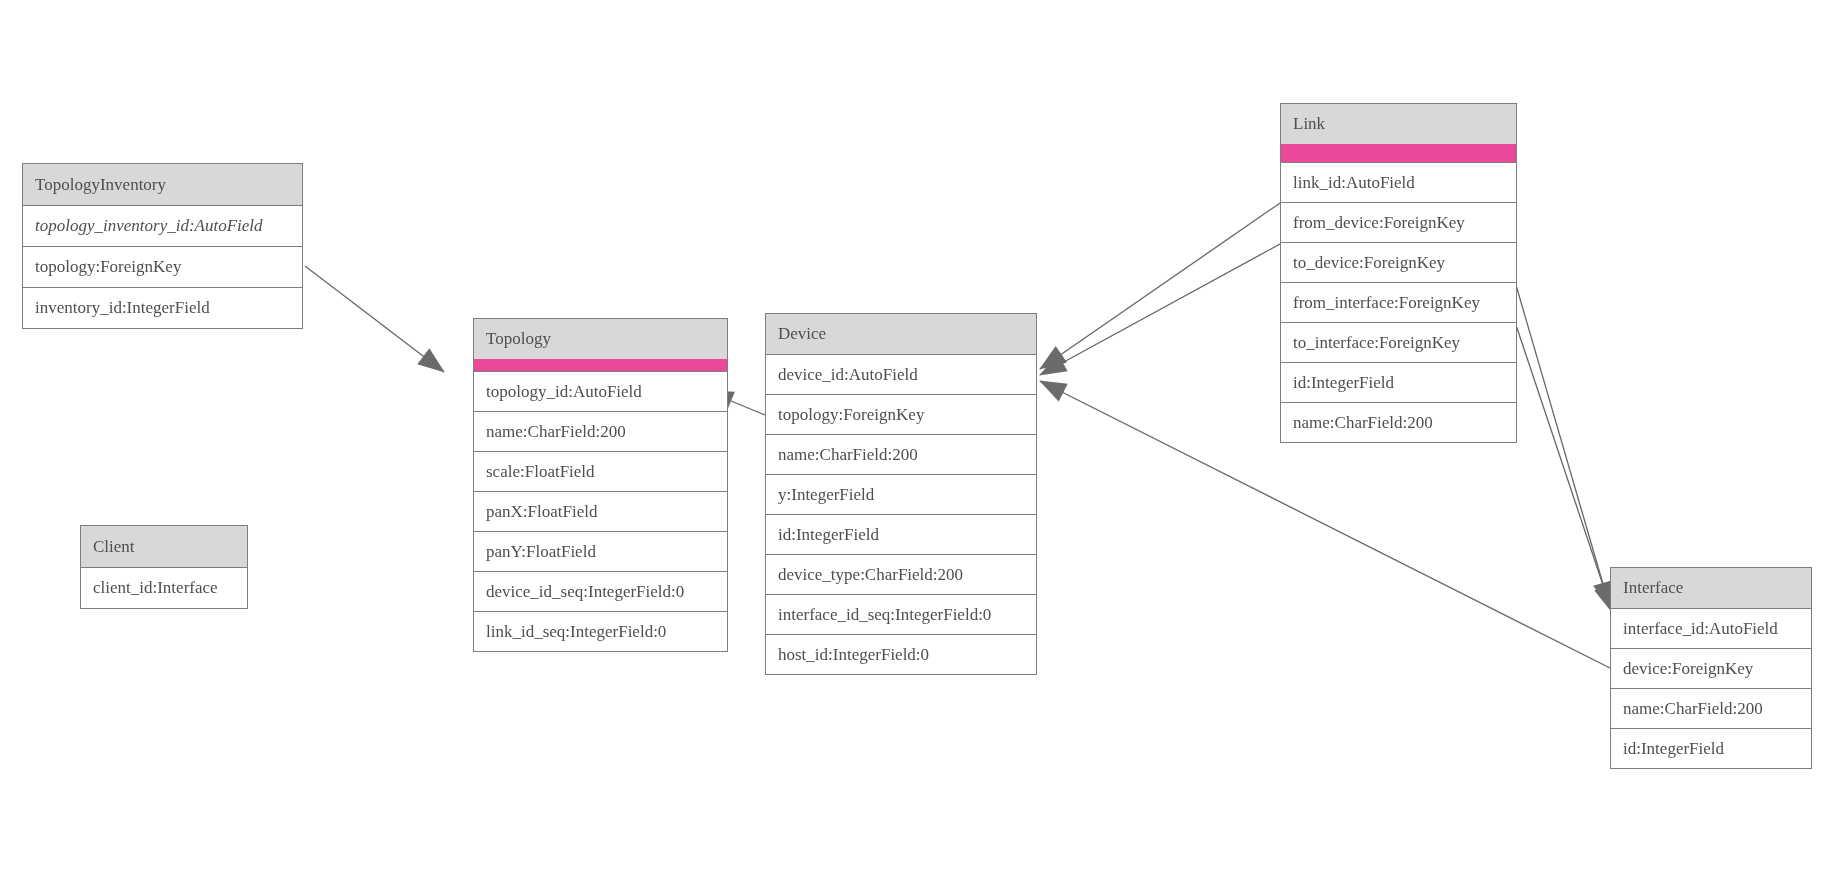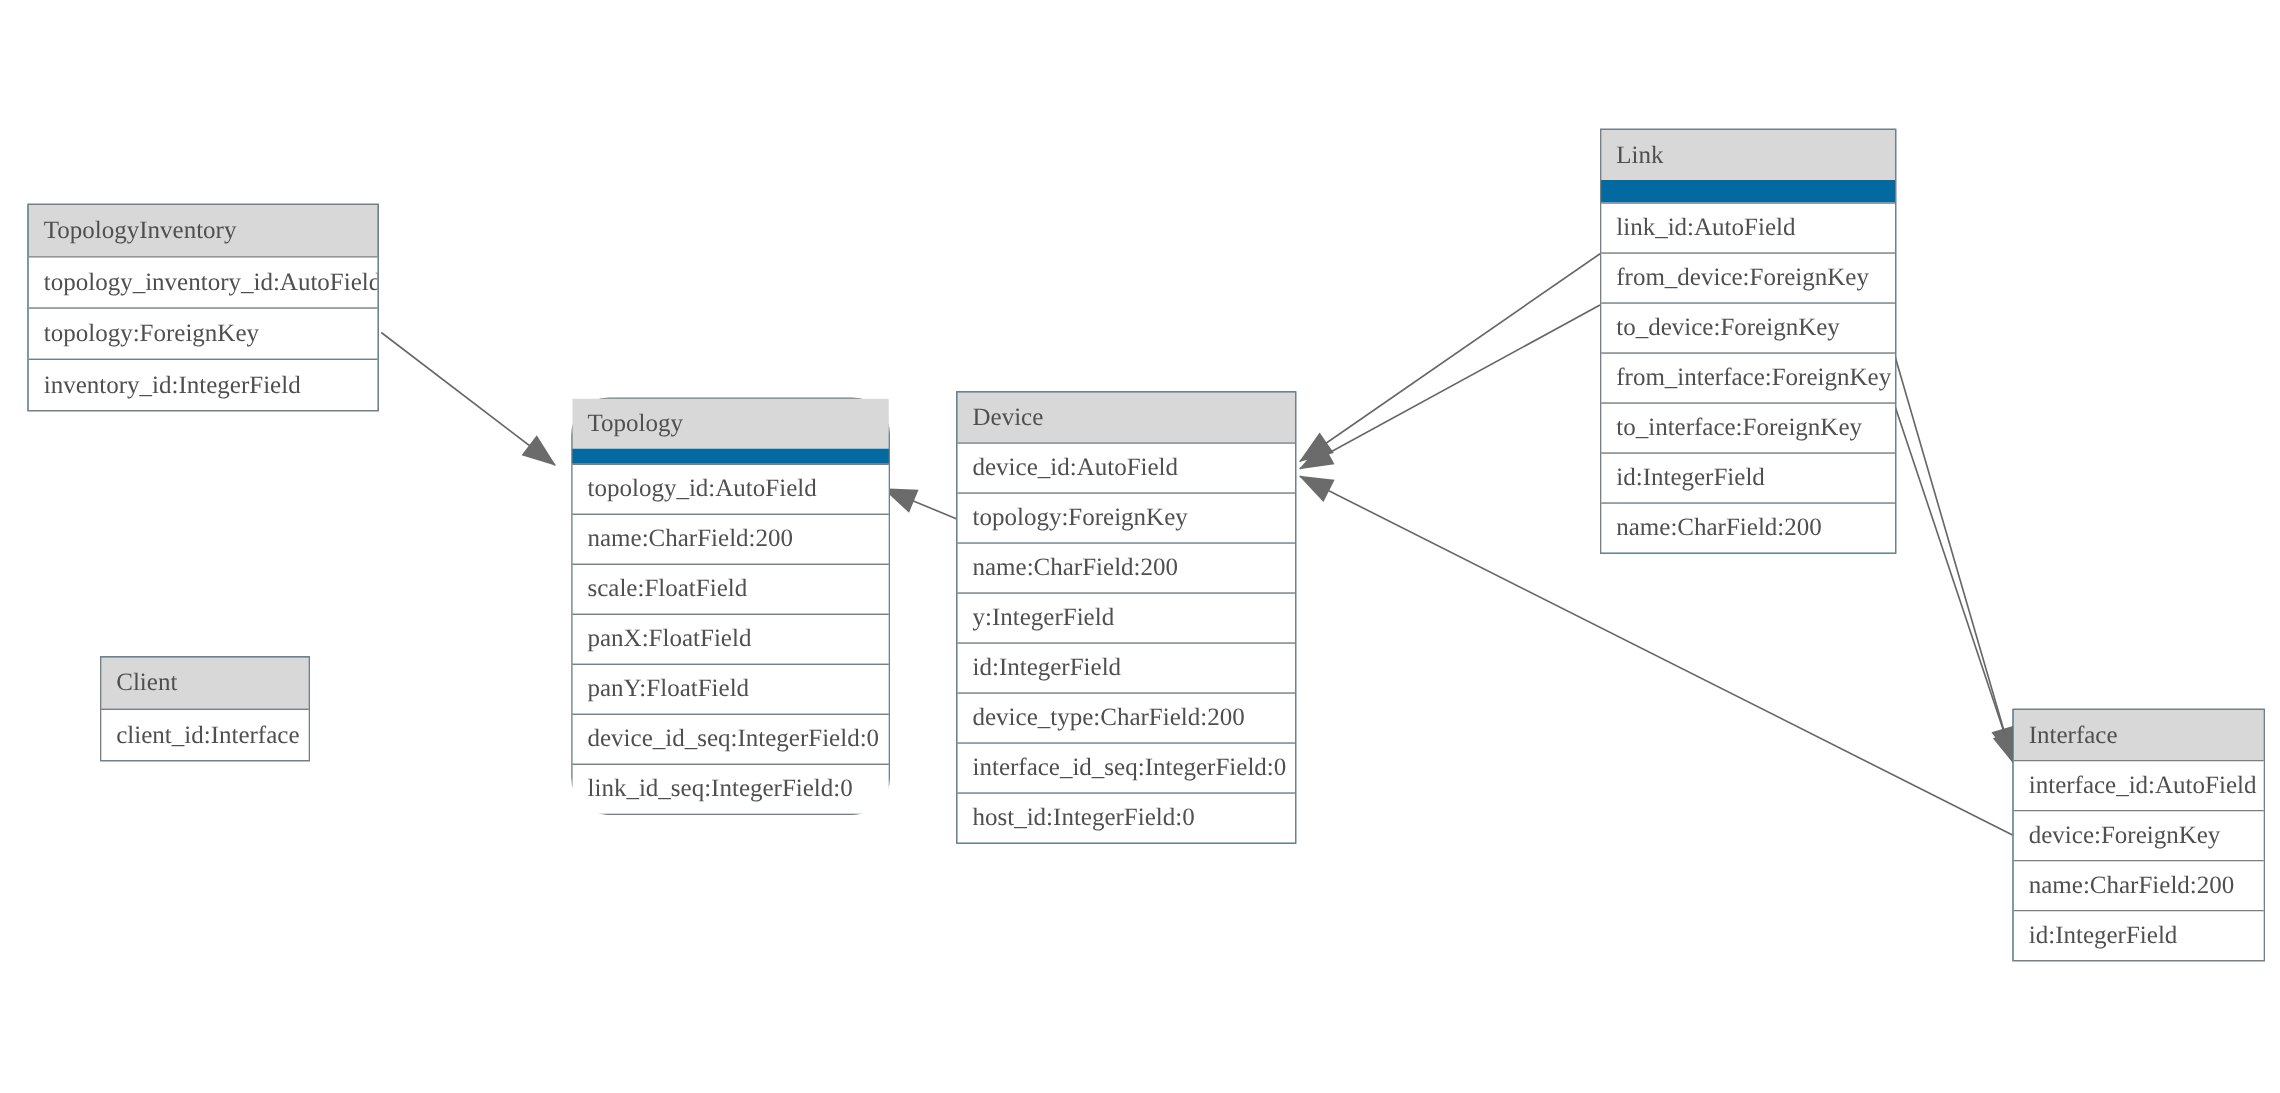--- a/index.html
+++ b/index.html
@@ -34,23 +34,23 @@
   }
   .rel-arrow { fill: var(--arrow-fill); }
   .entities-layer {
     position: absolute;
     left: 0; top: 0;
     width: 100%; height: 100%;
     z-index: 2;
   }
   .entity {
     position: absolute;
-    background: #0369a1;
+    background: #ec4899;
     border: 1.5px solid var(--border);
-    font-size: 20px;
+    font-size: 17px;
   }
   .entity-header {
     background: var(--header-fill);
     display: flex;
     align-items: center;
     padding-left: 12px;
     white-space: nowrap;
     overflow: hidden;
   }
   .entity-field {
@@ -79,25 +79,25 @@
       <line class="rel-line" x1="1280" y1="203" x2="1040" y2="369" marker-end="url(#arrowhead)"></line>
       <line class="rel-line" x1="1280" y1="244" x2="1040" y2="375" marker-end="url(#arrowhead)"></line>
       <line class="rel-line" x1="1610" y1="668" x2="1040" y2="381" marker-end="url(#arrowhead)"></line>
       <line class="rel-line" x1="1516" y1="285" x2="1610" y2="608" marker-end="url(#arrowhead)"></line>
       <line class="rel-line" x1="1516" y1="325" x2="1612" y2="612" marker-end="url(#arrowhead)"></line>
     </svg>
   <div class="entities-layer">
 
   <div class="entity" style="left: 22px; top: 163px; width: 281px;">
         <div class="entity-header" style="height: 41px;">TopologyInventory</div>
-        <div class="entity-field" style="height: 41px;">topology_inventory_id:AutoField</div>
+        <div class="entity-field" style="height: 41px; font-style: italic;">topology_inventory_id:AutoField</div>
         <div class="entity-field" style="height: 41px;">topology:ForeignKey</div>
         <div class="entity-field" style="height: 41px;">inventory_id:IntegerField</div>
       </div>
-      <div class="entity" style="left: 457px; top: 318px; width: 255px; border-radius: 30px;">
+      <div class="entity" style="left: 473px; top: 318px; width: 255px;">
         <div class="entity-header" style="height: 40px;">Topology</div>
         <div class="entity-field" style="height: 40px; margin-top: 12px;">topology_id:AutoField</div>
         <div class="entity-field" style="height: 40px;">name:CharField:200</div>
         <div class="entity-field" style="height: 40px;">scale:FloatField</div>
         <div class="entity-field" style="height: 40px;">panX:FloatField</div>
         <div class="entity-field" style="height: 40px;">panY:FloatField</div>
         <div class="entity-field" style="height: 40px;">device_id_seq:IntegerField:0</div>
         <div class="entity-field" style="height: 40px;">link_id_seq:IntegerField:0</div>
       </div>
       <div class="entity" style="left: 80px; top: 525px; width: 168px;">

